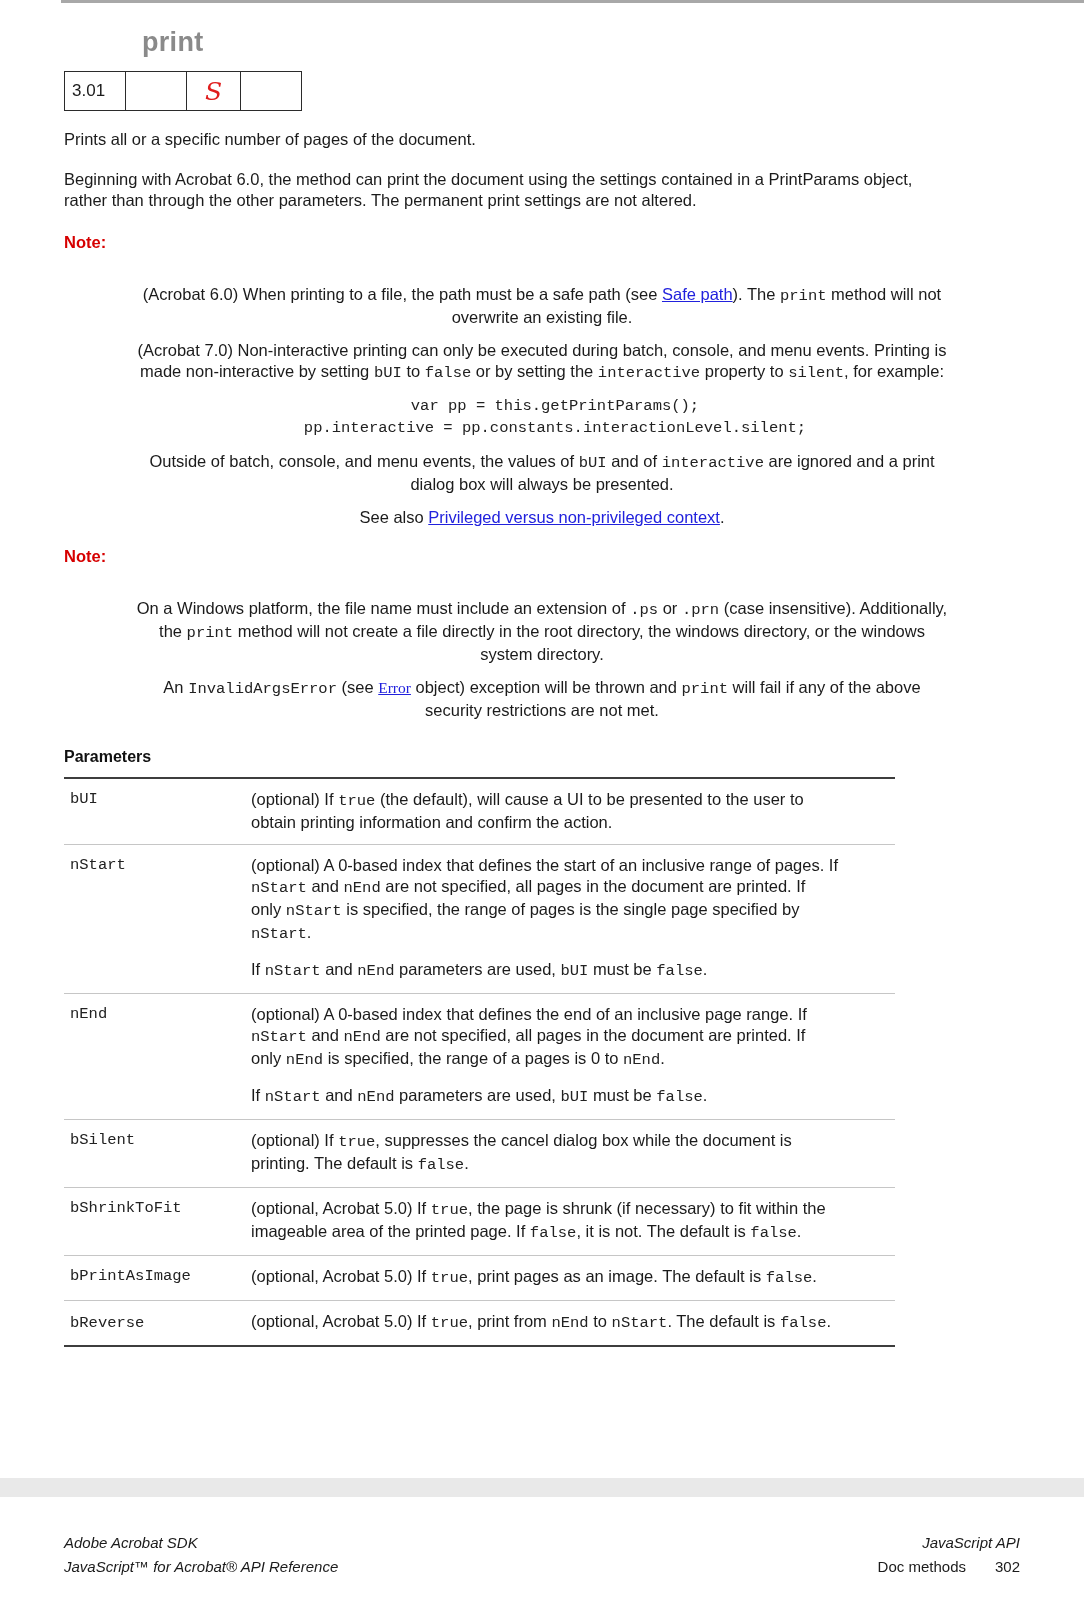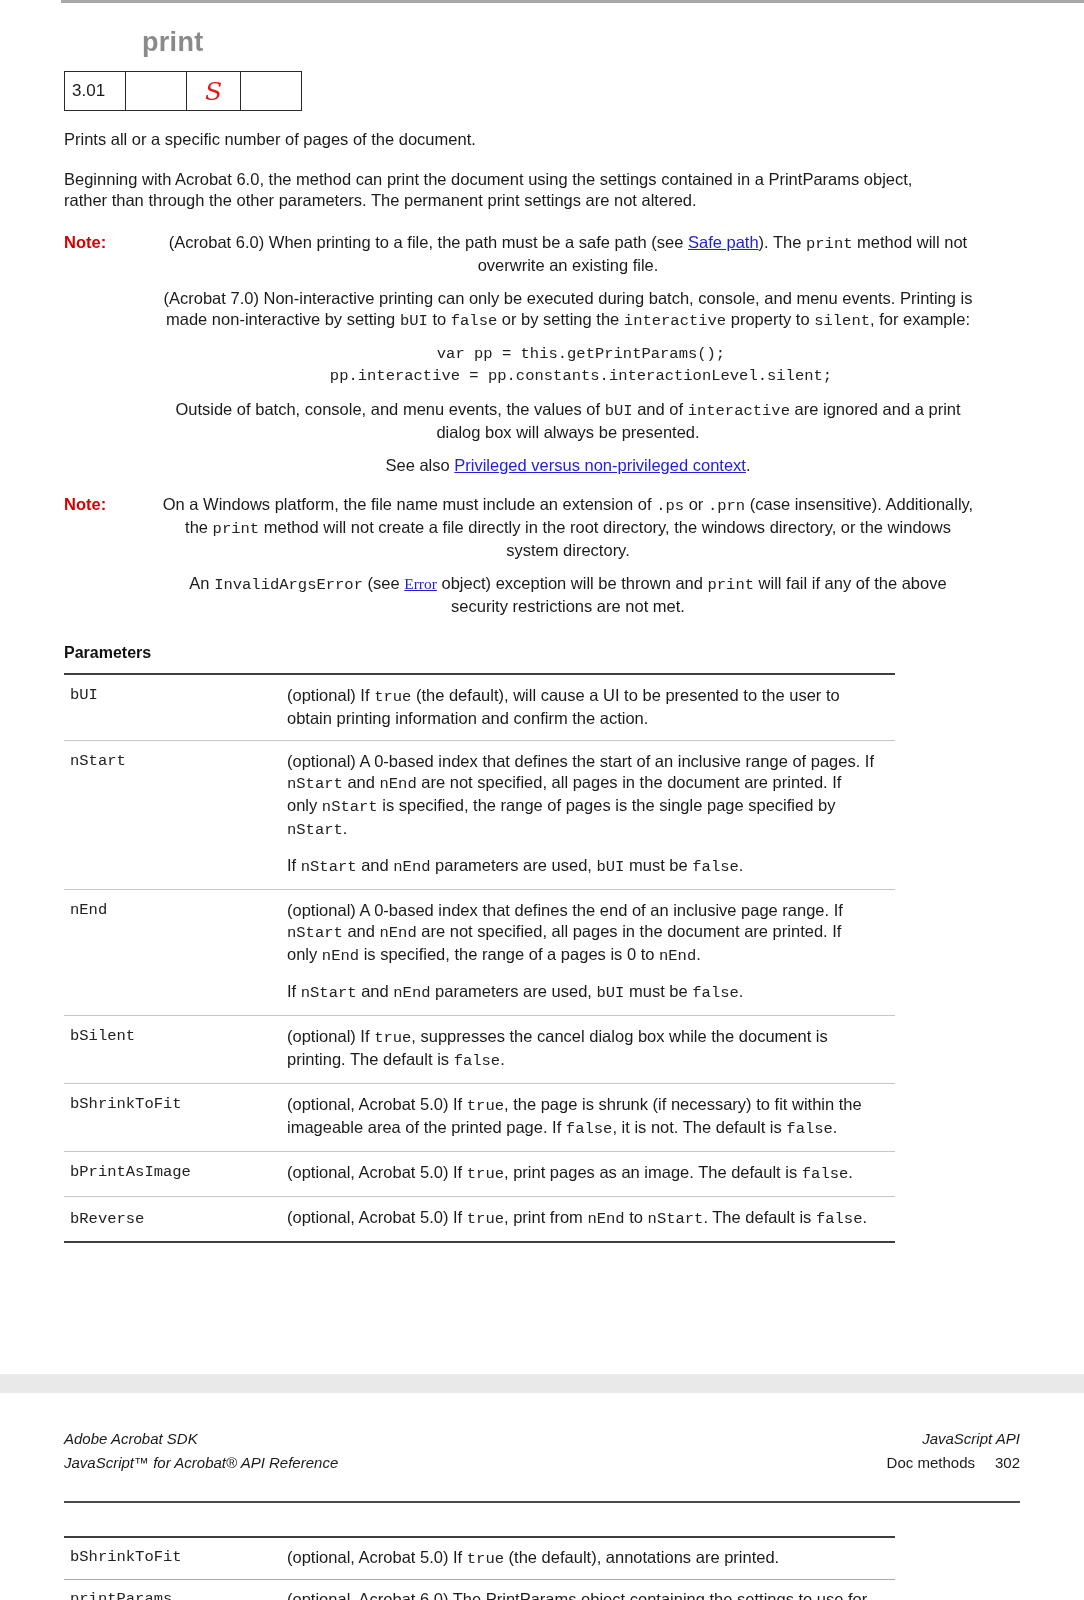--- a/index.html
+++ b/index.html
@@ -17,50 +17,50 @@
     border:1px solid #2b2b2b;width:53px;height:38px;padding:0 0 0 7px;
     font-size:17px;color:#1b1b1b;vertical-align:middle;
   }
   table.vbox td.scell{
     font-family:"DejaVu Serif",serif;font-style:italic;color:#e01d1d;
     font-size:25px;padding:0;text-align:center;
   }
   .para{line-height:21px;}
   .intro1{margin-top:18px;}
   .intro2{margin-top:19px;}
-  .note{display:flex;margin-top:21px;}
+  .note{display:flex;margin-top:21px;flex-direction:column;}
   .note2{margin-top:18px;}
   .note-label{width:52px;flex:0 0 52px;font-weight:bold;color:#d60000;line-height:21px;}
   .note-body{flex:1;text-align:center;}
   .note-body .para{margin-bottom:12px;}
   .note-body .para:last-child{margin-bottom:0;}
   .codeblock{
     margin:12px 0 12px 26px;font-family:"Liberation Mono",monospace;
     font-size:15.5px;line-height:21.5px;color:#222;
   }
   .mono,.sg-mono{font-family:"Liberation Mono",monospace;font-size:0.94em;color:#222;}
   .sg-link{color:#2121dd;text-decoration:underline;cursor:pointer;}
   .sg-linkmono{font-family:Liberation Serif, serif;font-size:0.94em;color:#2121dd;text-decoration:underline;cursor:pointer;}
   .params-heading{margin-top:27px;font-size:16px;font-weight:bold;color:#111;}
   .ptable{margin-top:11px;width:831px;border-top:2px solid #3d3d3d;border-bottom:2px solid #3d3d3d;}
   .prow{display:flex;border-bottom:1px solid #c6c6c6;padding:10px 0 11px 0;}
   .prow:last-child{border-bottom:none;align-items:flex-end;}
   .pname{
     flex:0 0 181px;padding-left:6px;font-family:"Liberation Mono",monospace;
     font-size:15.5px;color:#222;line-height:21px;
   }
-  .pdesc{flex:1;line-height:21px;padding-right:4px;margin-left:36px;}
+  .pdesc{flex:1;line-height:21px;padding-right:4px;}
   .pdesc .dpara{margin-bottom:14px;}
   .pdesc .dpara:last-child{margin-bottom:0;}
   .page-band{height:19px;background:#e9e9e9;margin:131px -64px 0 -64px;}
   .pfooter{margin-top:34px;display:flex;justify-content:space-between;align-items:flex-end;}
   .pf-left,.pf-right{font-size:15px;line-height:24px;font-style:italic;}
   .pf-right{text-align:right;}
   .pf-plain{font-style:normal;}
-  .pf-pagenum{margin-left:20px;font-style:normal;}
+  .pf-pagenum{margin-left:29px;font-style:normal;}
   .footer-rule{margin-top:26px;width:956px;height:2px;background:#4c4c4c;}
   .ptable.cont{margin-top:33px;}
   .ptable.cont .prow{padding:9px 0 9px 0;}
   .ptable.cont .prow{border-bottom:1px solid #a8a8a8;}
   .ptable.cont .prow:last-child{border-bottom:none;}
 </style>
 </head>
 <body>
 
 <div class="top-rule"></div>

